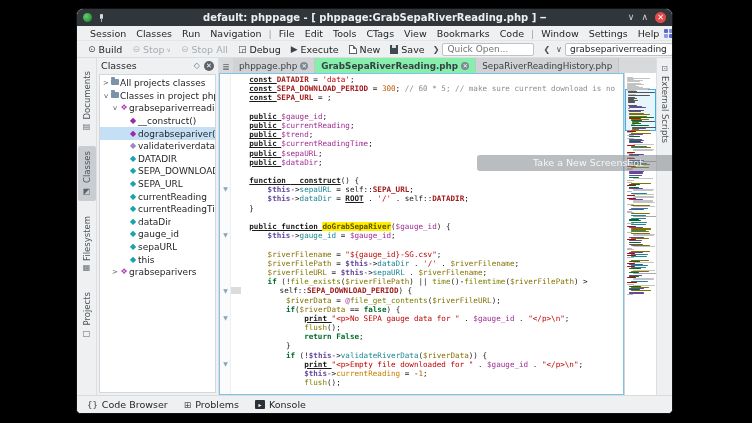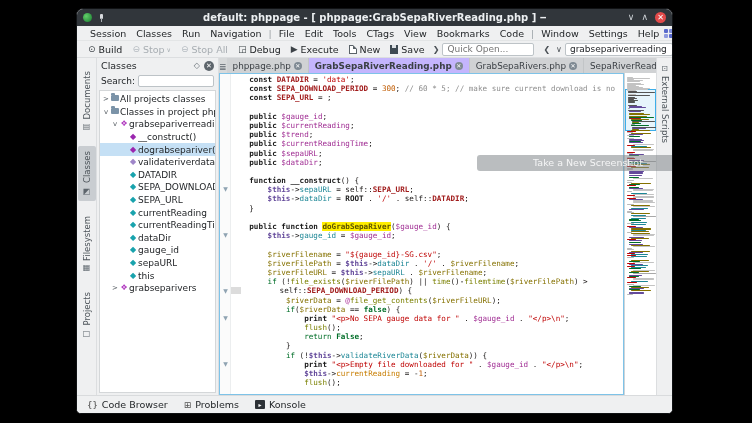--- a/index.html
+++ b/index.html
@@ -70,44 +70,44 @@
   .ic-folder::before{content:"";position:absolute;left:0;top:-2px;width:4px;height:2px;background:#7b93a8;border-radius:1px 1px 0 0;}
   .ic-class{color:#b13cc0;}
   .ic-method{color:#9b27af;}
   .ic-method-private{color:#9f86c9;}
   .ic-field{color:#19a3ad;}
   
   #editor-region{flex:1;display:flex;flex-direction:column;background:#e6e7e8;min-width:0;}
   #tabbar{height:15px;display:flex;align-items:flex-end;background:#d7d9da;font-size:8.8px;color:#3a3f44;}
   .tabbar-lead{width:14px;text-align:center;font-size:9px;color:#5d656c;padding-bottom:1px;}
   .etab{display:flex;align-items:center;gap:3px;padding:2px 6px 2px 6px;background:#d0d2d4;border-right:1px solid #c2c5c7;height:15px;white-space:nowrap;}
-  .etab.active{background:#c4b5fd;font-weight:bold;}
+  .etab.active{background:#86efac;font-weight:bold;}
   .tab-close{width:8px;height:8px;border-radius:50%;background:#7f8a93;color:#fff;font-size:6px;line-height:8px;text-align:center;flex:none;}
   #editor-body{flex:1;display:flex;min-height:0;}
   #editor-view{flex:1;display:flex;border:1px solid #7ec3e8;background:#fff;min-width:0;}
   #iconborder{width:11px;background:#fbfbfb;border-right:1px solid #eceeef;flex:none;position:relative;}
   .foldmark{position:absolute;left:1px;width:9px;text-align:center;font-size:6px;color:#8fa3b2;}
   #code{flex:1;position:relative;font-family:"DejaVu Sans Mono","Liberation Mono",monospace;font-size:7.6px;line-height:9.2px;color:#1f1c1b;overflow:hidden;padding-top:1px;}
   .cl{height:9.2px;white-space:pre;display:flex;align-items:center;}
   .wrapblock{display:inline-block;width:10px;height:7px;background:#dcdcdc;margin-right:2px;flex:none;}
-  .tk-k{color:#1b1b1b;font-weight:bold;}
+  .tk-k{color:#1b1b1b;font-weight:bold;text-decoration:underline;}
   .tk-cn{color:#a11c1c;font-weight:bold;}
   .tk-str{color:#bf0303;}
   .tk-num{color:#c05b00;}
   .tk-com{color:#8e8e8e;}
   .tk-pl{color:#1f1c1b;}
   .tk-vthis{color:#644a9b;font-weight:bold;text-align:right;}
   .tk-vmem{color:#a02d93;}
   .tk-vparam{color:#a02d93;}
   .tk-vlocal{color:#857100;text-align:right;}
   .tk-prop{color:#1d8796;}
   .tk-proporange{color:#c77d00;}
   .tk-fn{color:#7a8000;}
   .tk-at{color:#b0369c;}
-  .tk-cf{color:#006e28;font-weight:normal;}
+  .tk-cf{color:#006e28;font-weight:bold;}
   .tk-kc{color:#006e28;font-weight:bold;}
   .tk-hl{background:#ffee00;color:#5a5000;font-weight:bold;}
   .caret{display:inline-block;width:1px;height:8px;background:#000;margin-right:-1px;vertical-align:-1px;}
   #minimap{width:32px;background:#fff;border-left:1px solid #cfd4d8;position:relative;flex:none;overflow:hidden;}
   .mm-line{position:absolute;left:2px;height:1px;border-radius:1px;}
   #mm-viewport{position:absolute;left:0;right:0;border:1px solid #3daee9;background:rgba(61,174,233,.12);}
   
   #right-strip{width:16px;background:#eff0f1;border-left:1px solid #dcdee0;display:flex;flex-direction:column;align-items:center;padding-top:6px;gap:3px;}
   #right-strip .vicon{font-size:8px;color:#5d656c;}
   #right-strip .vtext-down{writing-mode:vertical-rl;font-size:8.5px;color:#4d545a;white-space:nowrap;}
@@ -228,24 +228,20 @@
           <span class="vicon">□</span>
         </div>
       </div>
 
     <div id="classes-panel">
       <div class="panel-header">
         <span class="ph-title">Classes</span>
         <span class="ph-icon">◇</span>
         <span class="ph-close">✕</span>
       </div>
-      <div class="search-row">
-        <span>Search:</span>
-        <input value="" style="">
-      </div>
       <div id="tree">
           <div class="tree-row" style="padding-left: 2px;">
             <span class="tr-exp">&gt;</span>
             <span class="tr-icon"><span class="ic-folder"></span></span>
             <span class="tr-label">All projects classes</span>
           </div>
           <div class="tree-row" style="padding-left: 2px;">
             <span class="tr-exp">v</span>
             <span class="tr-icon"><span class="ic-folder"></span></span>
             <span class="tr-label">Classes in project phppage</span>
@@ -326,24 +322,20 @@
     <div id="editor-region">
       <div id="tabbar">
         <span class="tabbar-lead">≣</span>
         <span id="editor-tabs" style="display:flex;">
             <span class="etab">
               <span>phppage.php</span>
               <span class="tab-close">✕</span>
             </span>
             <span class="etab active">
               <span>GrabSepaRiverReading.php</span>
-              <span class="tab-close">✕</span>
-            </span>
-            <span class="etab">
-              <span>GrabSepaRivers.php</span>
               <span class="tab-close">✕</span>
             </span>
             <span class="etab">
               <span>SepaRiverReadingHistory.php</span>
             </span>
           </span>
 
       </div>
       <div id="editor-body">
         <div id="editor-view">

